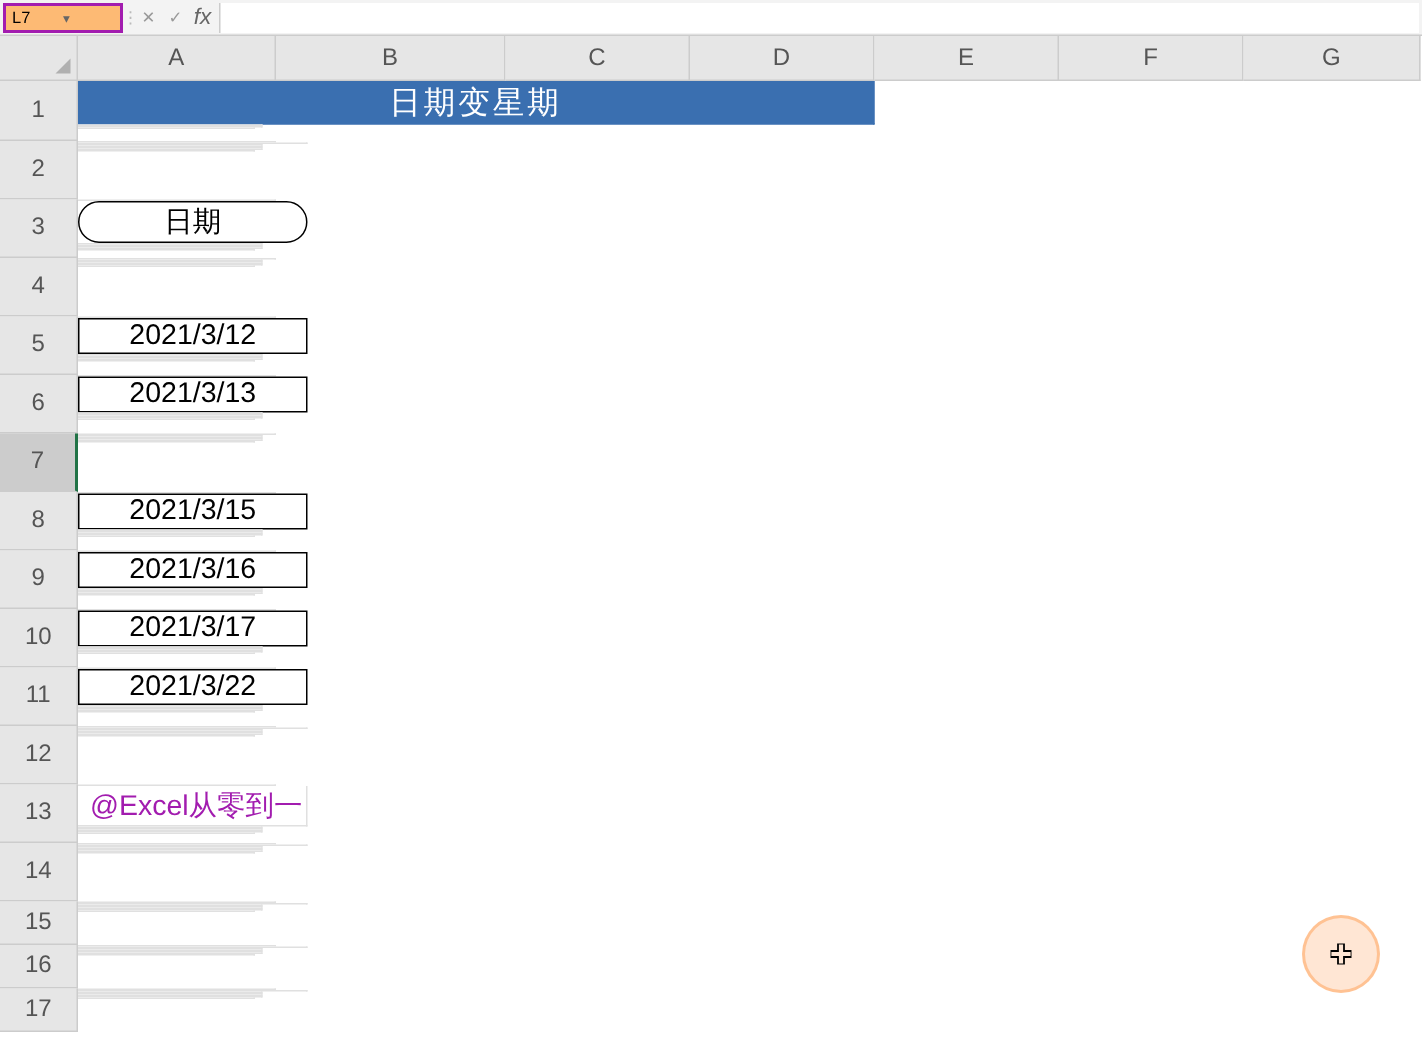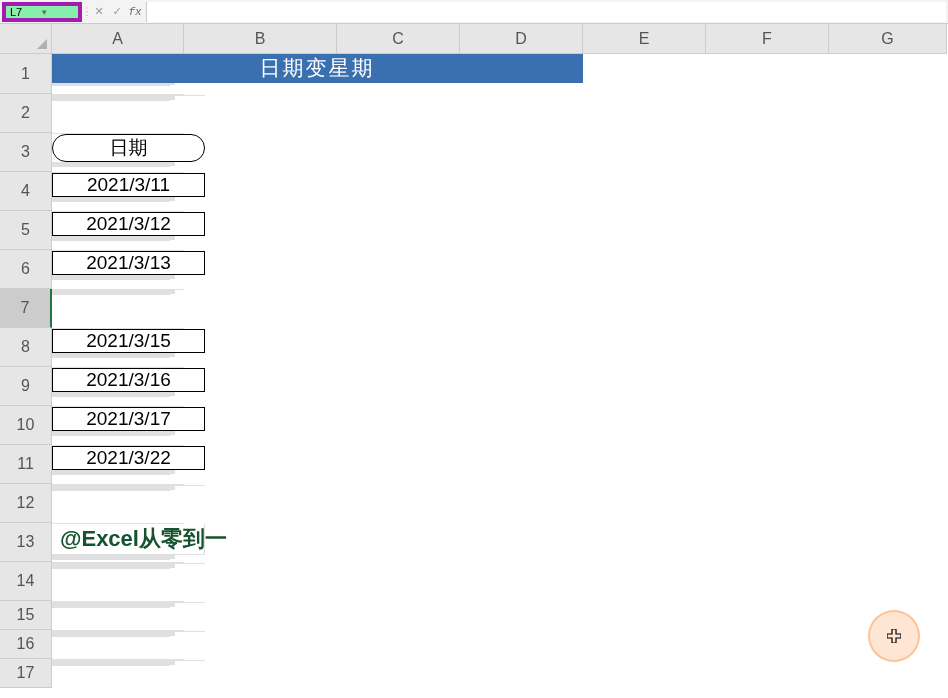--- a/index.html
+++ b/index.html
@@ -1,25 +1,25 @@
 <!DOCTYPE html>
 <html><head>
   <meta charset="utf-8">
   <style>
     * { box-sizing: border-box; margin: 0; padding: 0; }
     body { font-family: Arial, "Microsoft YaHei", sans-serif; background: #fff; overflow: hidden; width: 948px; height: 698px; position: relative; }
 
     
     .formula-bar { display: flex; align-items: center; height: 24px; border-bottom: 1px solid #ccc; background: #f3f3f3; font-size: 11px; }
-    .name-box { width: 80px; height: 20px; margin: 2px 2px 2px 2px; background: #86efac; border: 4px solid #a21caf; display: flex; align-items: center; padding: 0 4px; justify-content: space-between; }
+    .name-box { width: 80px; height: 20px; margin: 2px 2px 2px 2px; background: #fdba74; border: 2px solid #a21caf; display: flex; align-items: center; padding: 0 4px; justify-content: space-between; }
     .name-box span { flex: 1; }
     .name-box-arrow { font-size: 9px; color: #666; }
     .fb-divider { width: 6px; height: 18px; display:flex; align-items:center; justify-content:center; color:#bbb;}
     .fb-btn { width: 18px; height: 18px; display: flex; align-items: center; justify-content: center; color: #999; font-size: 11px; }
-    .fx-label { font-style: italic; color: #666; font-size: 11px; padding: 0 2px; font-family: Liberation Mono, monospace;}
+    .fx-label { font-style: italic; color: #666; font-size: 15px; padding: 0 2px;}
     .formula-input { flex: 1; height: 20px; margin: 2px; background: #fff; border-left: 1px solid #ccc; padding: 0 6px; }
 
     
     .sheet { position: relative; }
     .corner { position: absolute; left: 0; top: 0; width: 52px; height: 30px; background: #e6e6e6; border-right: 1px solid #ccc; border-bottom: 1px solid #ccc; display:flex; align-items:flex-end; justify-content:flex-end;}
     .corner svg { display:block;}
 
     .col-headers { position: absolute; left: 52px; top: 0; height: 30px; display: flex; }
     .col-h { background: #e6e6e6; border-right: 1px solid #ccc; border-bottom: 1px solid #ccc; display: flex; align-items: center; justify-content: center; color: #555; font-size: 16px; }
     .col-A { width: 132px; } .col-B { width: 153px; } .col-C { width: 123px; } .col-D { width: 123px; }
@@ -38,21 +38,21 @@
     .cell { border-right: 1px solid #e0e0e0; border-bottom: 1px solid #e0e0e0; display: flex; align-items: center; justify-content: center; font-size: 19px; background: #fff; }
 
     
     .title-merged { width: 531px; background: #3a6fb0 !important; color: #fff; font-size: 21px; letter-spacing: 2px; border-right:1px solid #3a6fb0; border-bottom:1px solid #3a6fb0;}
 
     
     .tbl { border: 1px solid #000 !important; border-right:1px solid #000; border-bottom:1px solid #000; font-size: 19px;}
     .tbl-top{border-top:1px solid #000;border-radius:18px;}
     .tbl-left{border-left:1px solid #000;}
 
-    .watermark { color: #14532d; font-weight: bold; font-size: 22px;}
+    .watermark { color: #a21caf; font-weight: normal; font-size: 19px;}
     .left-align{ justify-content:flex-start; padding-left:8px;}
 
     
     .cursor-ring { position: absolute; width: 52px; height: 52px; border-radius: 50%; background: rgba(255, 200, 160, 0.45); border: 2px solid rgba(255, 190, 140, 0.9); display: flex; align-items: center; justify-content: center; right: 28px; bottom: 36px; }
     .cursor-ring svg { display:block;}
   </style>
 </head>
 <body>
 
 <div class="formula-bar">
@@ -129,21 +129,20 @@
       <div class="cell col-B tbl tbl-top tbl-left">日期</div>
       <div class="cell col-C"></div>
       <div class="cell col-D"></div>
       <div class="cell col-E"></div>
       <div class="cell col-F"></div>
       <div class="cell col-G"></div>
     </div>
 
     <div class="cell-row">
       <div class="cell col-A"></div>
-      <div class="cell col-B tbl tbl-left">2021/3/11</div>
       <div class="cell col-C"></div>
         <div class="cell col-D"></div>
         <div class="cell col-E"></div>
         <div class="cell col-F"></div>
         <div class="cell col-G"></div>
     </div>
     <div class="cell-row">
       <div class="cell col-A"></div>
       <div class="cell col-B tbl tbl-left">2021/3/12</div>
       <div class="cell col-C"></div>

